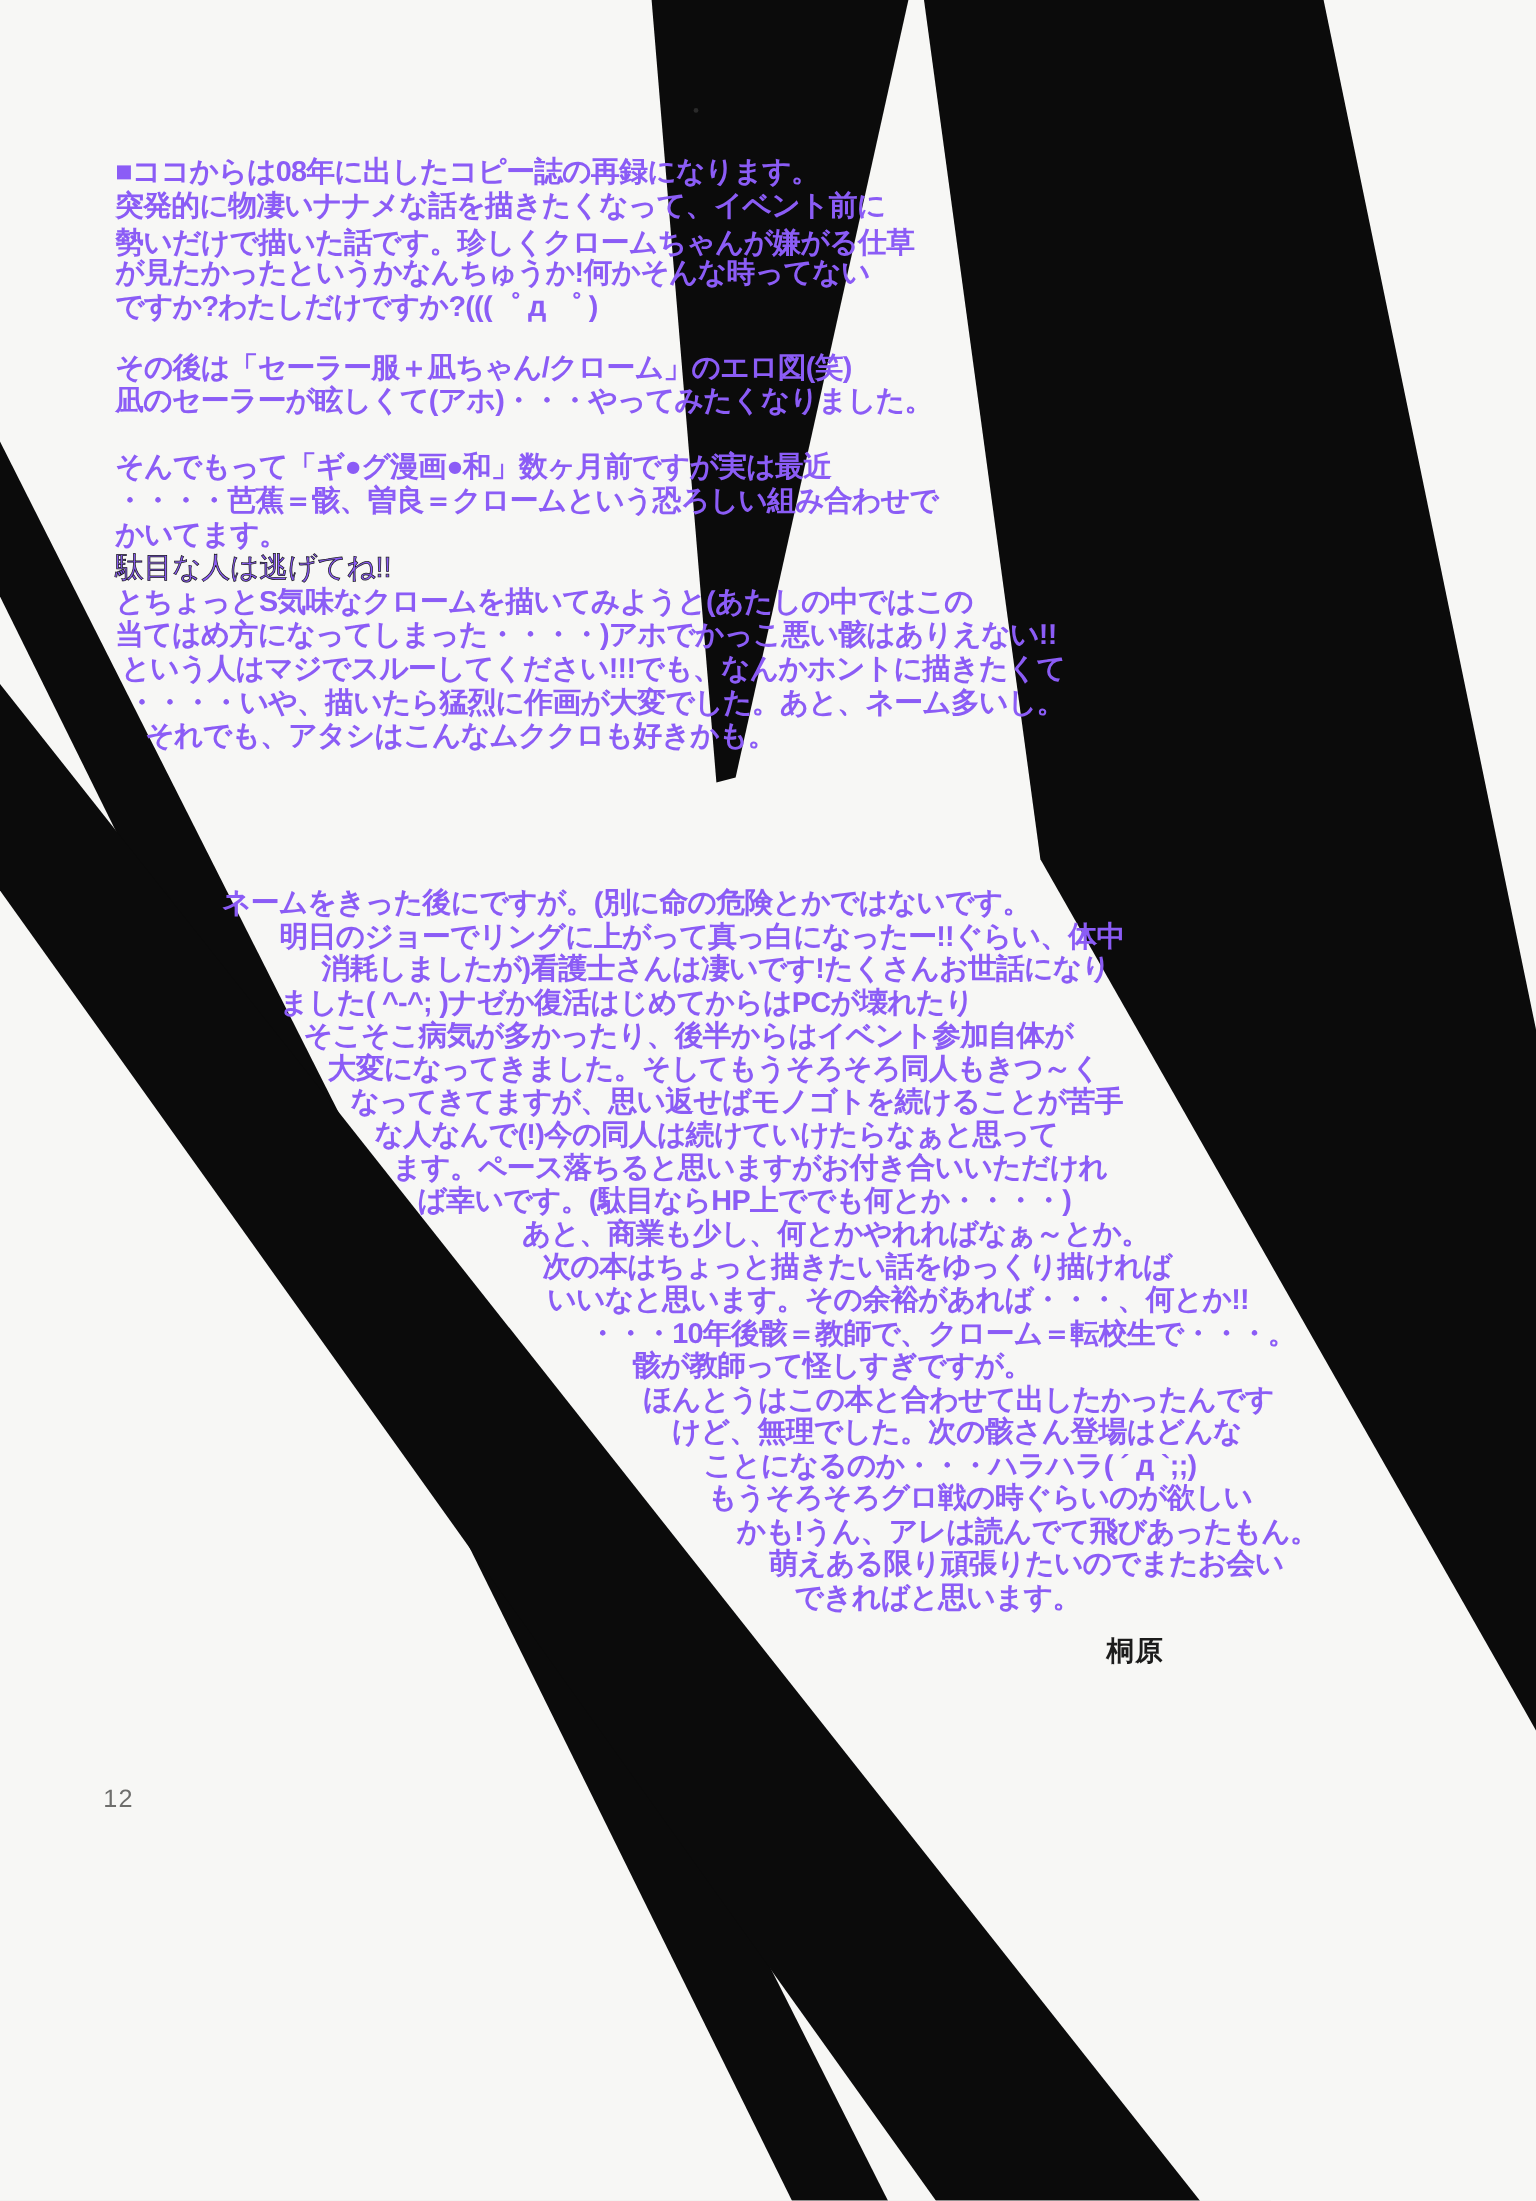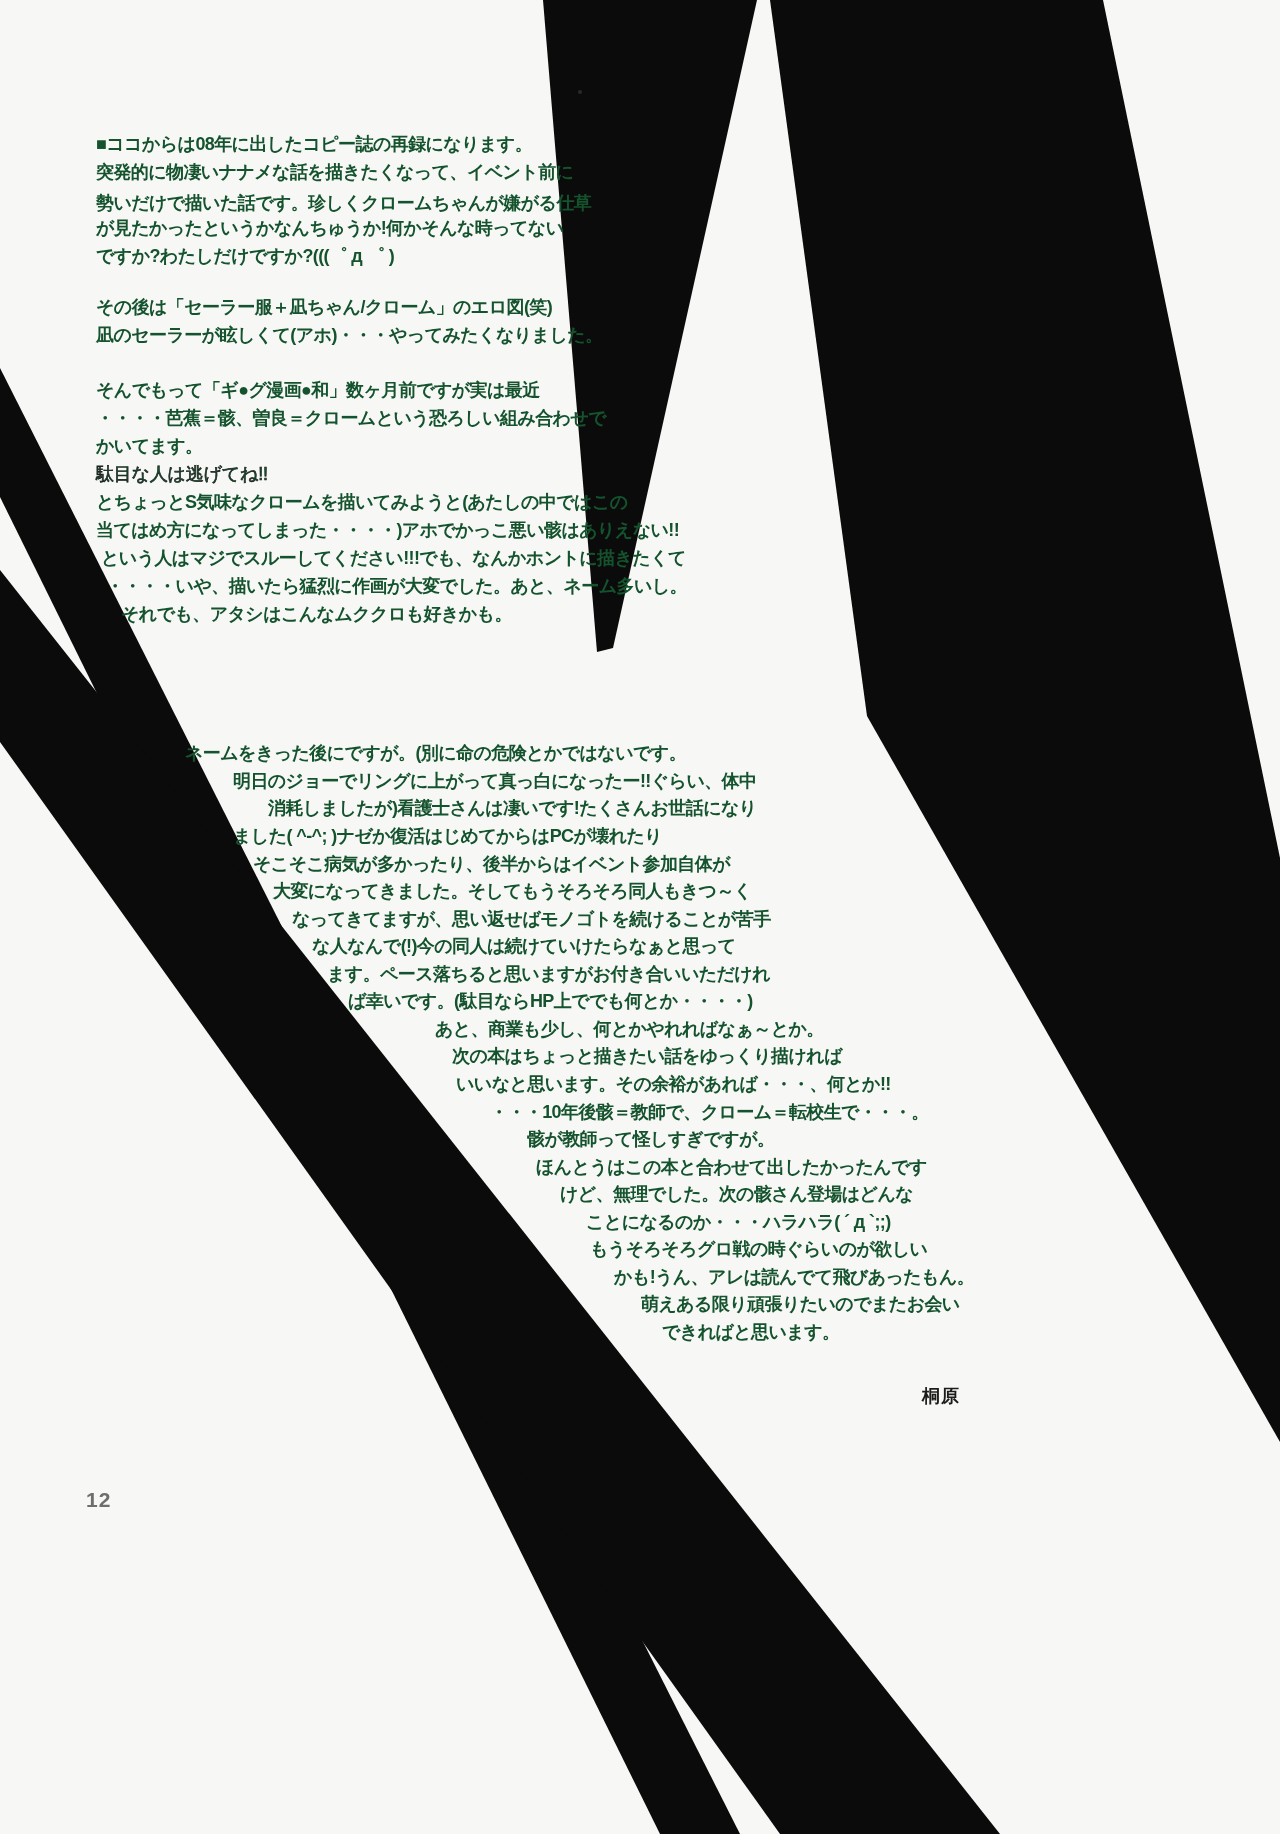--- a/index.html
+++ b/index.html
@@ -9,34 +9,34 @@
     margin:0 auto;
     background:#f7f7f5;
     overflow:hidden;
     font-family:"Liberation Sans","DejaVu Sans",sans-serif;
   }
   .shapes{position:absolute;left:0;top:0;width:1280px;height:1834px;}
   .shapes polygon{fill:#0b0b0b;}
   .ln{
     position:absolute;
     white-space:nowrap;
-    font-size:18px;
+    font-size:24px;
     font-weight:700;
     letter-spacing:-0.6px;
-    color:#14532d;
+    color:#8b5cf6;
     line-height:26px;
   }
   .ln.warn{font-weight:400;letter-spacing:-0.2px;-webkit-text-stroke:0.6px #161616;}
   .signature{
     position:absolute;left:922px;top:1360px;
-    font-size:18px;font-weight:700;color:#1c1c1c;letter-spacing:1px;margin-top:24px;
+    font-size:23px;font-weight:700;color:#1c1c1c;letter-spacing:1px;
   }
   .pagenum{
     position:absolute;left:86px;top:1488px;
-    font-size:21px;font-weight:700;color:#6e6e6c;letter-spacing:1px;
+    font-size:21px;font-weight:400;color:#6e6e6c;letter-spacing:1px;
   }
   .speck{
     position:absolute;left:578px;top:90px;width:4px;height:4px;
     background:#2a2a2a;border-radius:50%;
   }
 </style>
 </head>
 <body>
 
 <div class="page">

